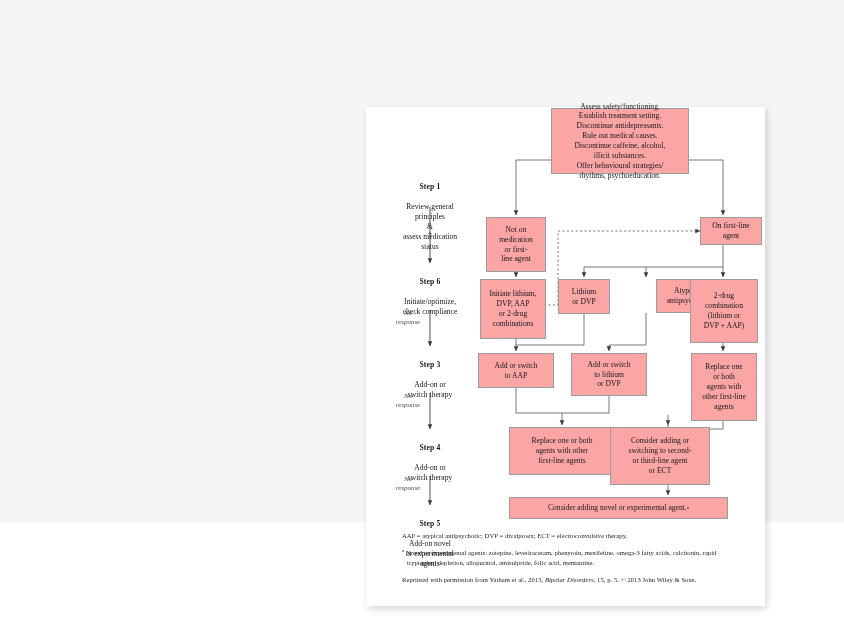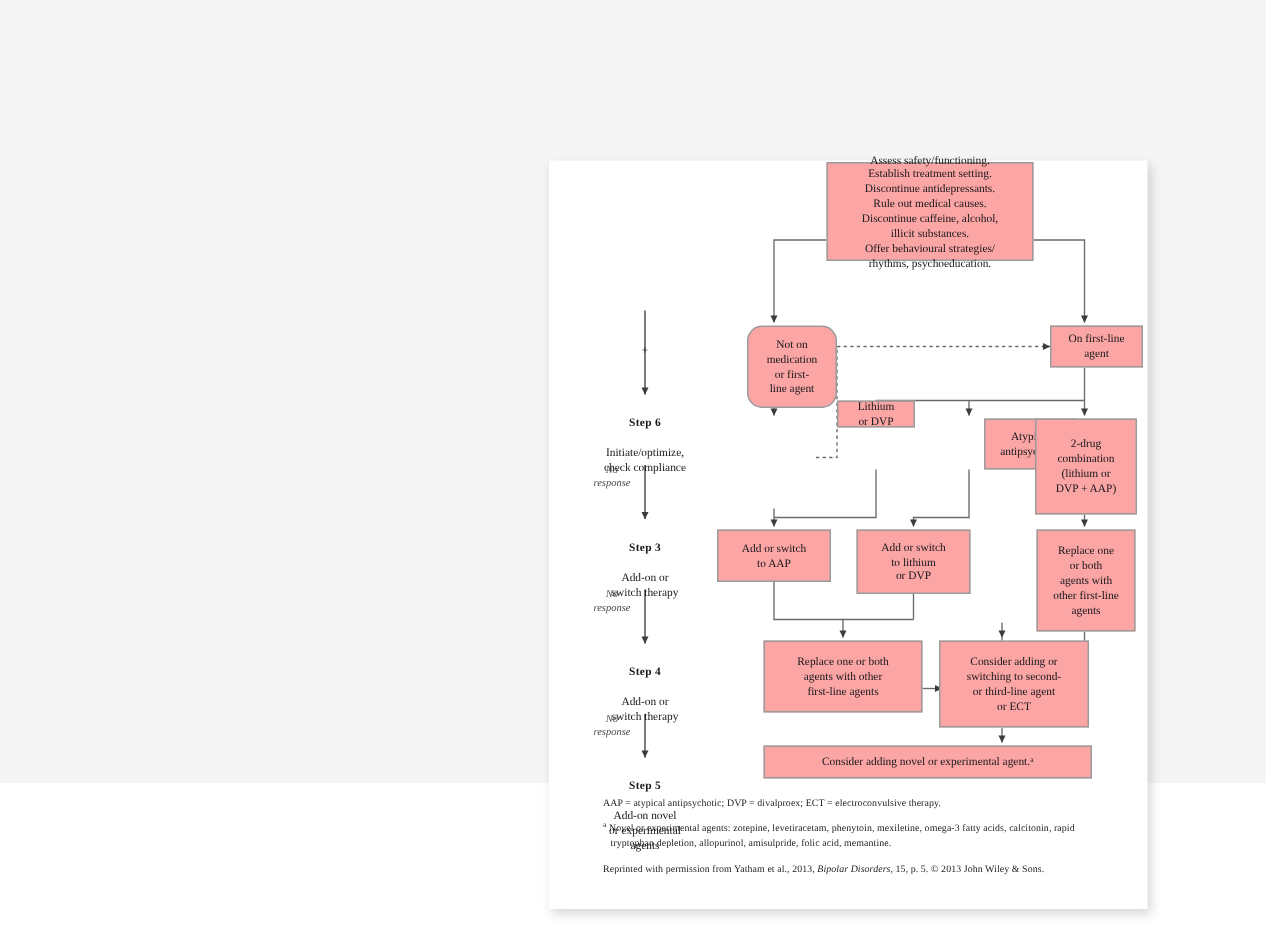--- a/index.html
+++ b/index.html
@@ -129,20 +129,28 @@
       </g>
 
       <g stroke="#3c3c40" stroke-width="0.9" fill="none">
         <path d="M64,100 L64,156" marker-end="url(#ah)"></path>
         <path d="M64,203 L64,239" marker-end="url(#ah)"></path>
         <path d="M64,286 L64,322" marker-end="url(#ah)"></path>
         <path d="M64,369 L64,398" marker-end="url(#ah)"></path>
       </g>
     </svg>
 
+    <div class="steplbl" style="left:2px;top:65px;width:124px;">
+      <b>Step 1</b><br>
+      <span>Review general
+principles
+&amp;
+assess medication
+status</span>
+    </div>
     <div class="plus" style="left:42px;top:122px;width:44px;">+</div>
 
     <div class="steplbl" style="left:8px;top:160px;width:112px;">
       <b>Step 6</b><br>
       <span>Initiate/optimize,
 check compliance</span>
     </div>
     <div class="noresp" style="left:22px;top:202px;width:40px;">No
 response</div>
 
@@ -171,30 +179,34 @@
 
     <div class="fbox" style="left:185px;top:1px;width:138px;height:66px;">Assess safety/functioning.
 Establish treatment setting.
 Discontinue antidepressants.
 Rule out medical causes.
 Discontinue caffeine, alcohol,
 illicit substances.
 Offer behavioural strategies/
 rhythms, psychoeducation.</div>
 
-    <div class="fbox" style="left:132px;top:110px;width:60px;height:55px;border-radius:10px;">Not on
+    <div class="fbox" style="left:120px;top:110px;width:60px;height:55px;">Not on
 medication
 or first-
 line agent</div>
 
     <div class="fbox" style="left:334px;top:110px;width:62px;height:28px;">On first-line
 agent</div>
 
-
-    <div class="fbox" style="left:192px;top:160px;width:52px;height:18px;">Lithium
+    <div class="fbox" style="left:114px;top:172px;width:66px;height:60px;">Initiate lithium,
+DVP, AAP
+or 2-drug
+combinations</div>
+
+    <div class="fbox" style="left:192px;top:172px;width:52px;height:35px;">Lithium
 or DVP</div>
 
     <div class="fbox" style="left:250px;top:172px;width:62px;height:34px;margin-left:40px;">Atypical
 antipsychotic</div>
 
     <div class="fbox" style="left:324px;top:172px;width:68px;height:64px;">2-drug
 combination
 (lithium or
 DVP + AAP)</div>
 
@@ -208,21 +220,21 @@
     <div class="fbox" style="left:325px;top:246px;width:66px;height:68px;">Replace one
 or both
 agents with
 other first-line
 agents</div>
 
     <div class="fbox" style="left:143px;top:320px;width:106px;height:48px;">Replace one or both
 agents with other
 first-line agents</div>
 
-    <div class="fbox" style="left:260px;top:320px;width:100px;height:58px;">Consider adding or
+    <div class="fbox" style="left:244px;top:320px;width:100px;height:58px;">Consider adding or
 switching to second-
 or third-line agent
 or ECT</div>
 
     <div class="fbox" style="left:143px;top:390px;width:219px;height:22px;">
       <span>Consider adding novel or experimental agent.</span><span class="sup">a</span>
     </div>
 
     <div class="note" style="left:36px;top:424px;width:330px;">AAP = atypical antipsychotic; DVP = divalproex; ECT = electroconvulsive therapy.</div>
 

